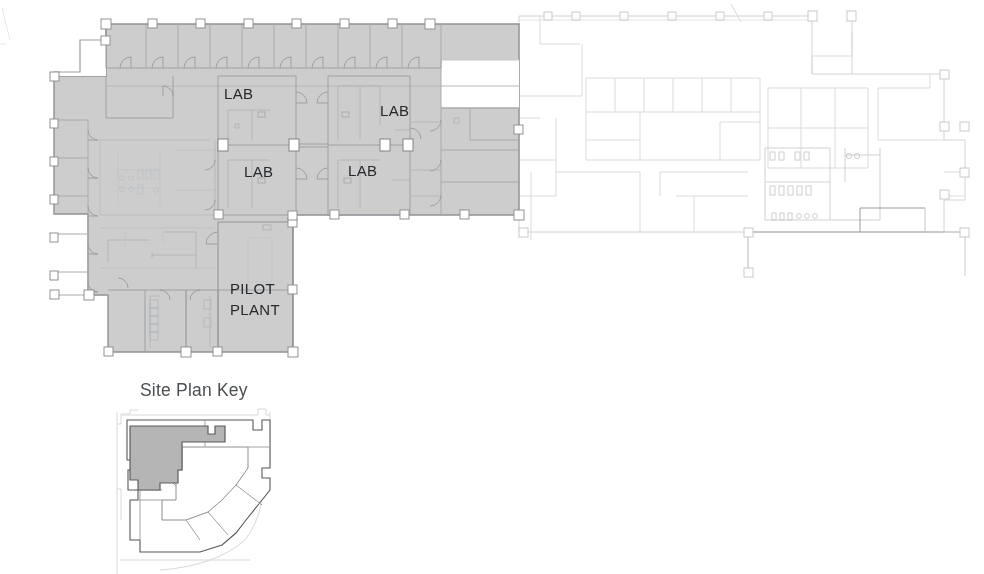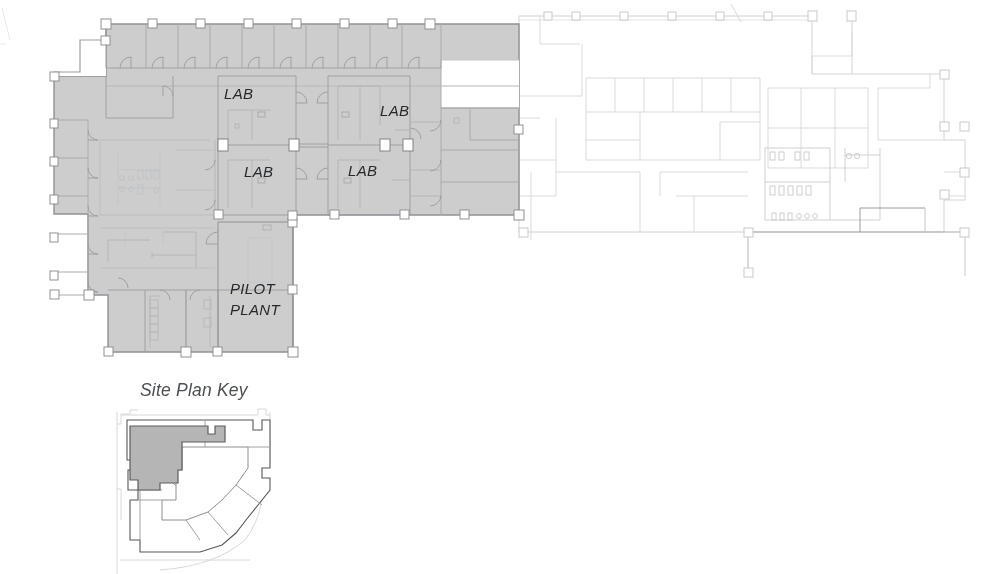--- a/index.html
+++ b/index.html
@@ -2,21 +2,21 @@
 <html><head>
 <meta charset="utf-8">
 <title>Floor Plan</title>
 <style>
   html,body{margin:0;padding:0;background:#ffffff;}
   body{
     width:984px;height:574px;overflow:hidden;
     font-family:"Liberation Sans","DejaVu Sans",sans-serif;
     position:relative;
   }
-  #stage{position:relative;width:984px;height:574px;background:#ffffff;font-style:italic;}
+  #stage{position:relative;width:984px;height:574px;background:#ffffff;}
   svg.plan{position:absolute;left:0;top:0;width:984px;height:574px;display:block;}
 
   .room-label{
     fill:#26292c;
     font-family:"Liberation Sans","DejaVu Sans",sans-serif;
     font-size:15px;
     letter-spacing:0.3px;
     dominant-baseline:middle;
   }
   .key-title{

